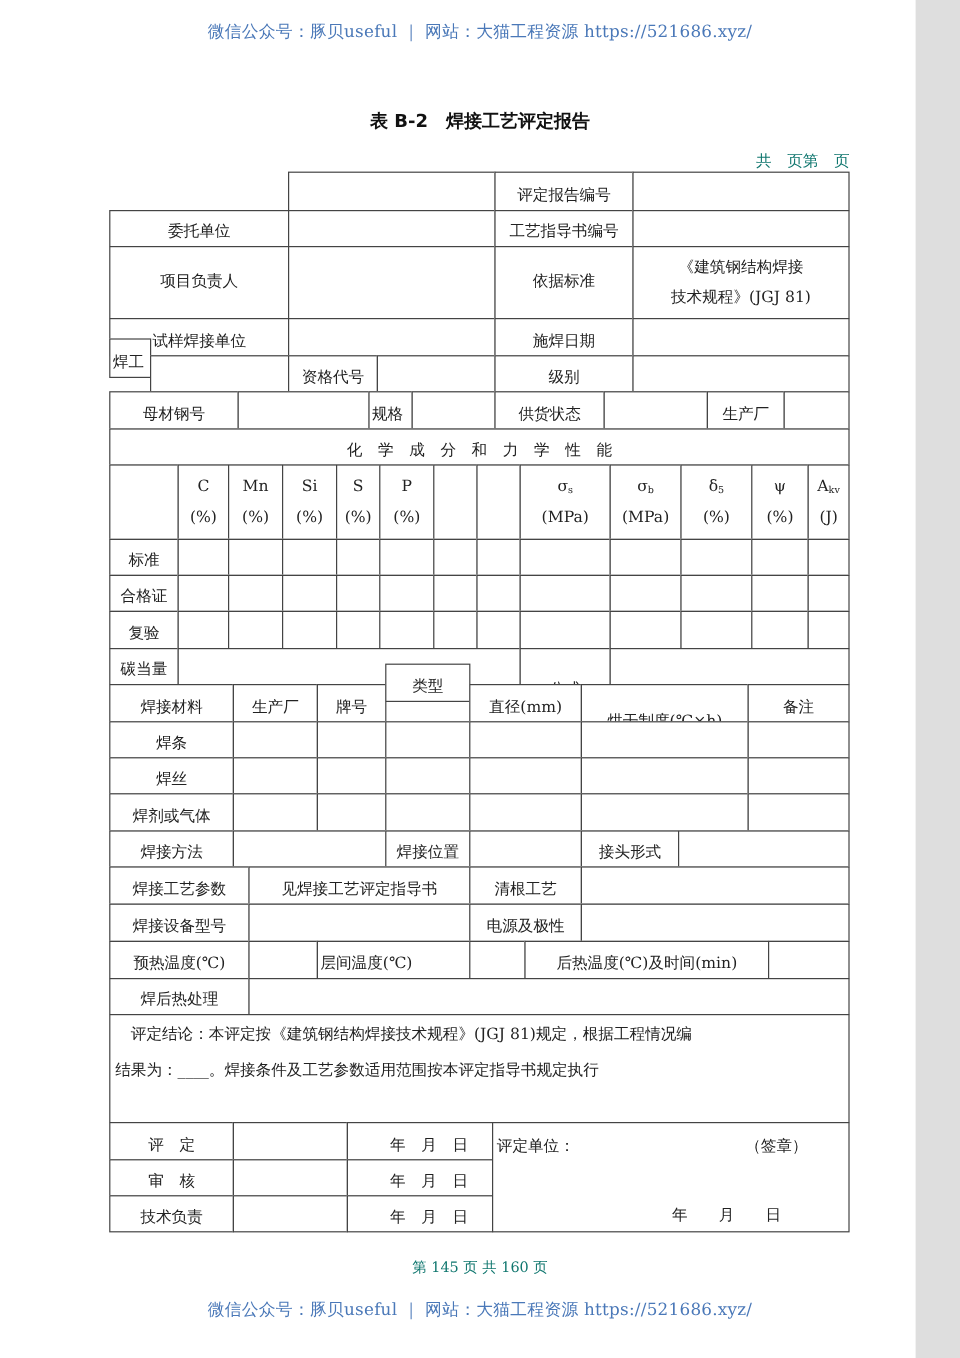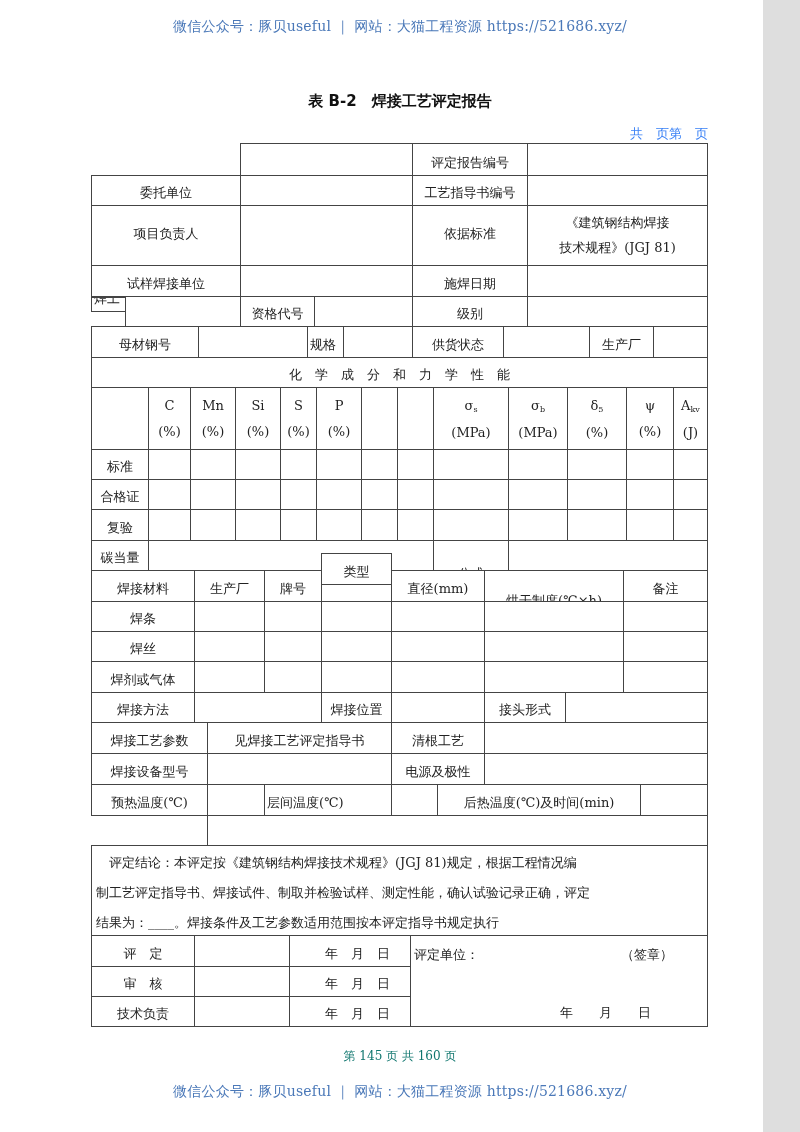--- a/index.html
+++ b/index.html
@@ -1,21 +1,21 @@
 <!DOCTYPE html>
 <html><head>
 <meta charset="utf-8">
 <style>
   html, body { margin:0; padding:0; }
   body { width:800px; height:1132px; background:#ffffff; position:relative; overflow:hidden;
          font-family:"DejaVu Serif","Liberation Serif",serif; color:#222; }
   .gray-strip { position:absolute; left:763px; top:0; width:37px; height:1132px; background:#dedede; }
   .wm { position:absolute; left:0; width:800px; text-align:center; color:#4a78b8; font-size:14px; letter-spacing:0.2px; }
   .title { position:absolute; left:0; width:800px; top:92px; text-align:center; font-family:"DejaVu Sans","Liberation Sans",sans-serif; font-weight:bold; font-size:15px; color:#111; }
-  .pageinfo { position:absolute; right:92px; top:125px; font-size:13px; color:#3b82f6;margin-left:12px; }
+  .pageinfo { position:absolute; right:92px; top:125px; font-size:13px; color:#0f766e;margin-left:12px; }
   .footer { position:absolute; left:0; width:800px; top:1048px; text-align:center; font-size:12px; color:#0f766e; }
   .tbl { position:absolute; left:91px; top:143px; width:617px; height:884px; }
   .c { position:absolute; box-sizing:border-box; border:1px solid #444; display:flex; align-items:flex-end; justify-content:center;
        font-size:13px; color:#222; padding-bottom:3px; white-space:nowrap; overflow:hidden; background:#fff; }
   .c.left { justify-content:flex-start; padding-left:2px; }
   .c.two { flex-direction:column; justify-content:space-around; align-items:center; padding:4px 0; }
   .sub { font-size:8px; vertical-align:-2px; }
   .conc { position:absolute; box-sizing:border-box; border:1px solid #444; font-size:13px; line-height:30px; padding:2px 4px 0 4px; color:#222; background:#fff; }
   .sig { position:absolute; box-sizing:border-box; border:1px solid #444; font-size:13px; color:#222; background:#fff; }
 </style>
@@ -46,21 +46,21 @@
   <div class="c two" style="left:436px;top:62px;width:181px;height:61px">
     <span>《建筑钢结构焊接</span>
     <span>技术规程》(JGJ 81)</span>
   </div>
 
   <div class="c" style="left:0;top:122px;width:150px;height:32px">试样焊接单位</div>
   <div class="c" style="left:149px;top:122px;width:173px;height:32px"></div>
   <div class="c" style="left:321px;top:122px;width:116px;height:32px">施焊日期</div>
   <div class="c" style="left:436px;top:122px;width:181px;height:32px"></div>
 
-  <div class="c left" style="left:0;top:154px;width:35px;height:15px">焊工</div>
+  <div class="c left" style="left:0;top:139px;width:35px;height:33px">焊工</div>
   <div class="c" style="left:34px;top:153px;width:116px;height:31px"></div>
   <div class="c" style="left:149px;top:153px;width:75px;height:31px">资格代号</div>
   <div class="c" style="left:223px;top:153px;width:99px;height:31px"></div>
   <div class="c" style="left:321px;top:153px;width:116px;height:31px">级别</div>
   <div class="c" style="left:436px;top:153px;width:181px;height:31px"></div>
 
   <div class="c" style="left:0;top:183px;width:108px;height:32px">母材钢号</div>
   <div class="c" style="left:107px;top:183px;width:110px;height:32px"></div>
   <div class="c left" style="left:216px;top:183px;width:37px;height:32px">规格</div>
   <div class="c" style="left:252px;top:183px;width:70px;height:32px"></div>
@@ -214,25 +214,25 @@
   <div class="c" style="left:300px;top:610px;width:94px;height:32px">电源及极性</div>
   <div class="c" style="left:393px;top:610px;width:224px;height:32px"></div>
 
   <div class="c" style="left:0;top:641px;width:117px;height:32px">预热温度(℃)</div>
   <div class="c" style="left:116px;top:641px;width:58px;height:32px"></div>
   <div class="c left" style="left:173px;top:641px;width:128px;height:32px">层间温度(℃)</div>
   <div class="c" style="left:300px;top:641px;width:47px;height:32px"></div>
   <div class="c" style="left:346px;top:641px;width:204px;height:32px">后热温度(℃)及时间(min)</div>
   <div class="c" style="left:549px;top:641px;width:68px;height:32px"></div>
 
+  <div class="c" style="left:0;top:672px;width:117px;height:31px">焊后热处理</div>
   <div class="c" style="left:116px;top:672px;width:501px;height:31px"></div>
 
   <div class="conc" style="left:0;top:702px;width:617px;height:91px">
     <div>　评定结论：本评定按《建筑钢结构焊接技术规程》(JGJ 81)规定，根据工程情况编</div>
-    <div>制工艺评定指导书、焊接试件、制取并检验试样、测定性能，确认试验记录正确，评定</div>
     <div>结果为：____。焊接条件及工艺参数适用范围按本评定指导书规定执行</div>
   </div>
 
   <div class="c" style="left:0;top:792px;width:104px;height:32px">评　定</div>
   <div class="c" style="left:103px;top:792px;width:96px;height:32px"></div>
   <div class="c" style="left:198px;top:792px;width:122px;height:32px;justify-content:flex-end;padding-right:20px">年　月　日</div>
 
   <div class="c" style="left:0;top:823px;width:104px;height:31px">审　核</div>
   <div class="c" style="left:103px;top:823px;width:96px;height:31px"></div>
   <div class="c" style="left:198px;top:823px;width:122px;height:31px;justify-content:flex-end;padding-right:20px">年　月　日</div>

